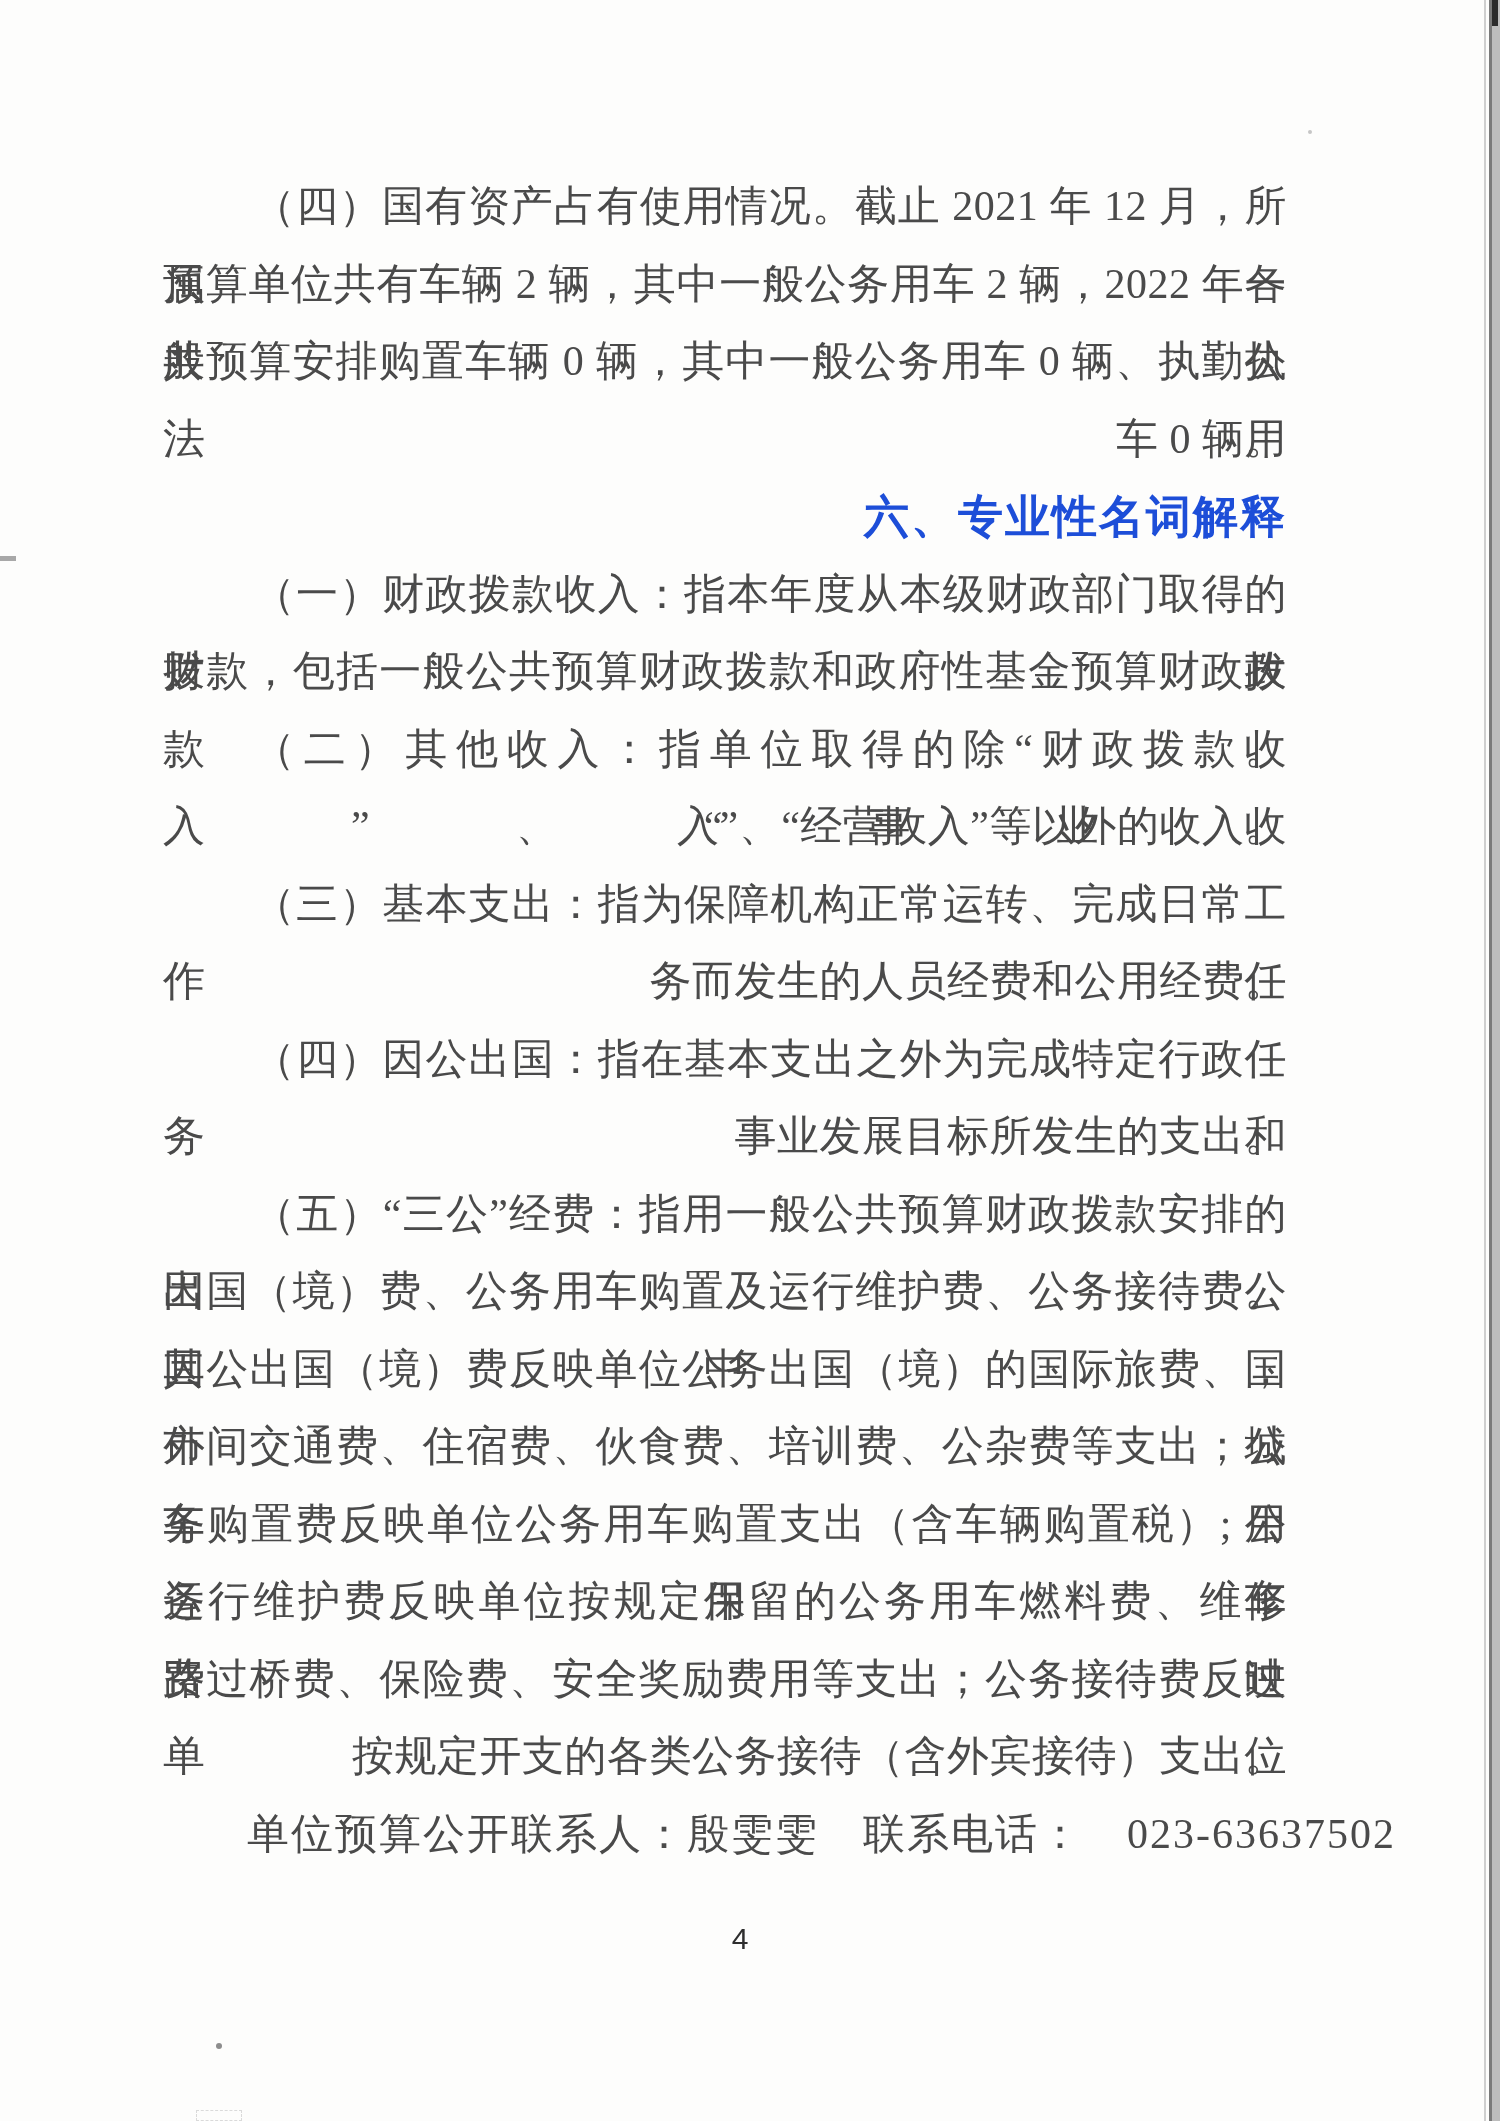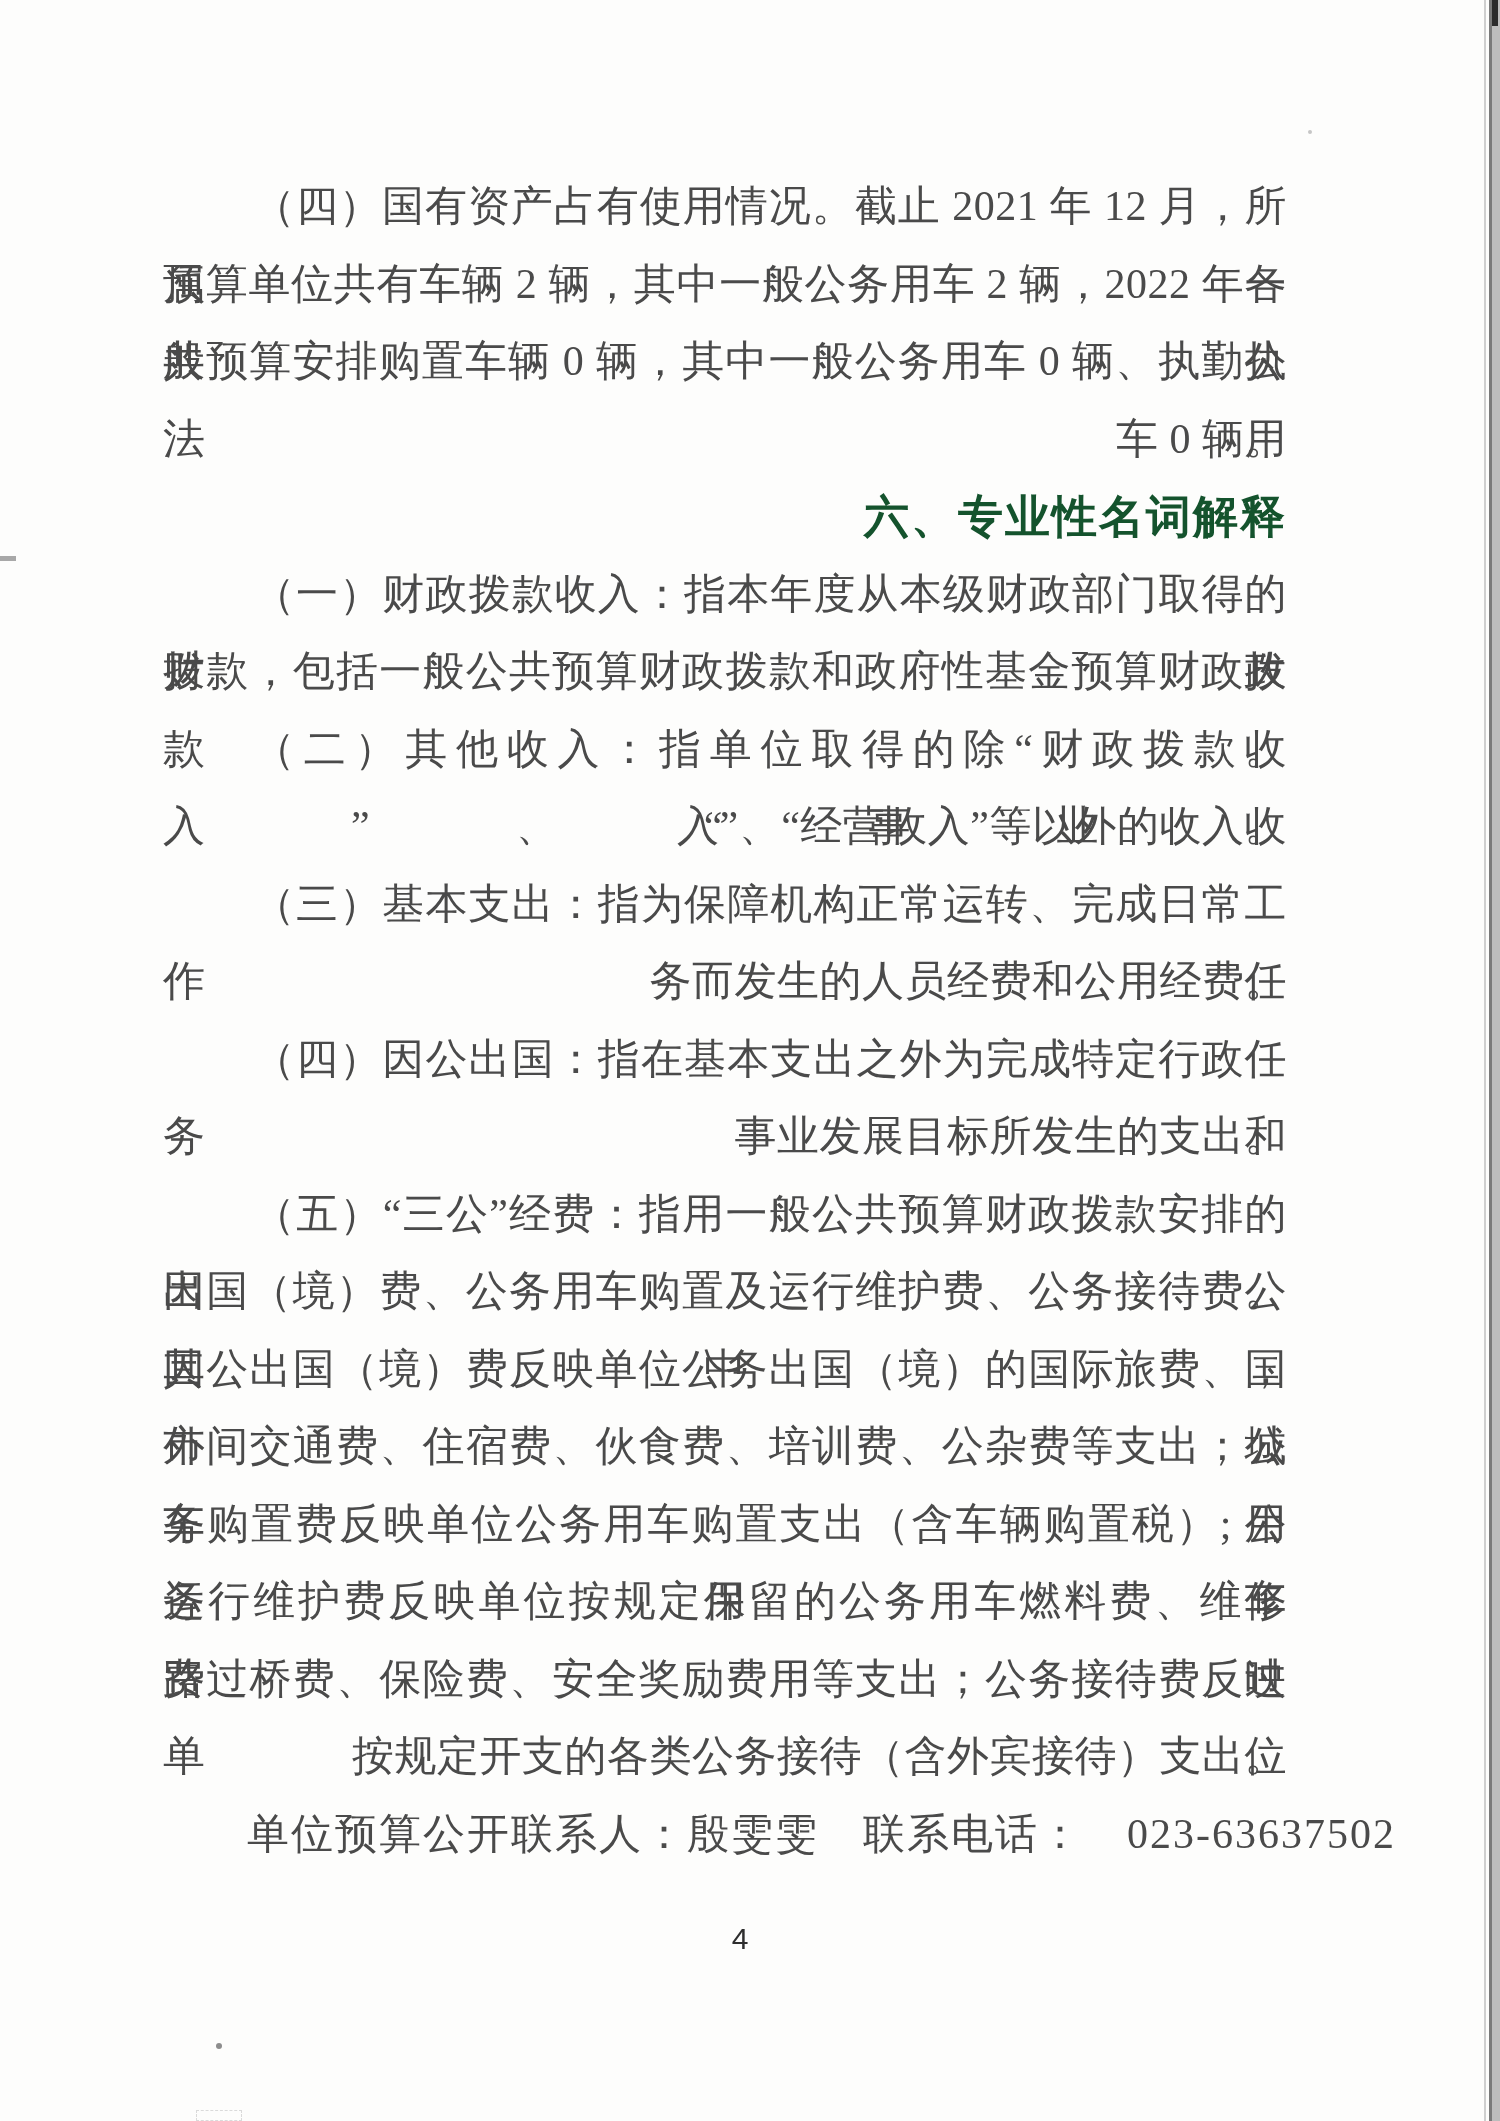--- a/index.html
+++ b/index.html
@@ -37,21 +37,21 @@
     text-align: justify;
     text-align-last: justify;
     text-justify: inter-character;
     margin-left: 8px;
   }
   .ln.ind  { text-indent: 90px; }
   .ln.heading {
     font-family: "Liberation Sans", "DejaVu Sans", sans-serif;
     font-weight: 700;
     font-size: 45px;
-    color: #14532d;
+    color: #1d4ed8;
     text-indent: 74px;
     letter-spacing: 2px;
   }
   .ln.contact { text-indent: 92px; letter-spacing: 2px; font-family: Liberation Serif, serif; }
   .pageno {
     position: absolute;
     left: 720px;
     top: 1922px;
     width: 40px;
     text-align: center;

